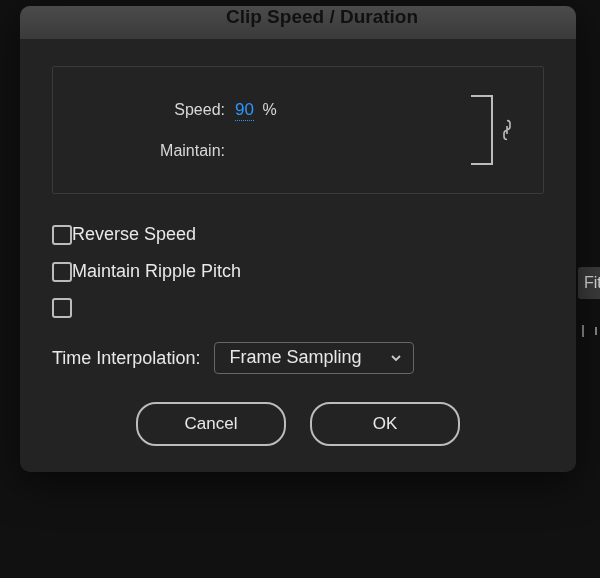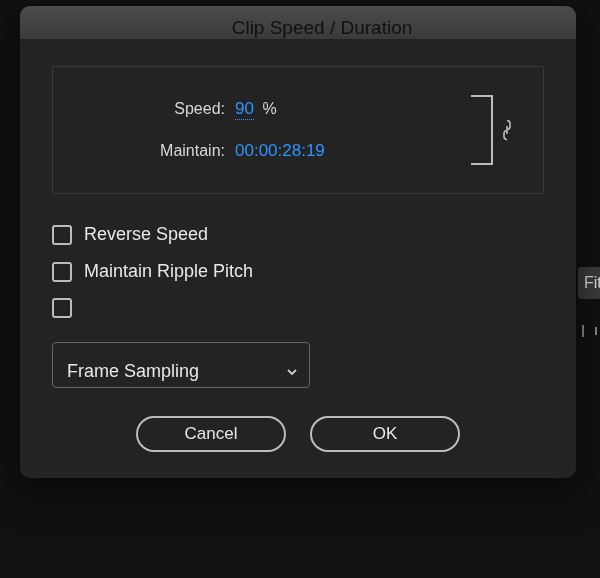--- a/index.html
+++ b/index.html
@@ -48,24 +48,24 @@
     width: 556px;
     background: #232323;
     border-radius: 10px;
     box-shadow: 0 10px 40px rgba(0,0,0,0.6);
     overflow: hidden;
   }
   .titlebar {
     height: 34px;
     background: linear-gradient(#4b4b4b, #3a3a3a);
     display: flex;
-    align-items: flex-end;
+    align-items: flex-start;
     justify-content: center;
     color: #111;
-    font-weight: 400;
+    font-weight: 700;
     font-size: 19px;
     border-bottom: 1px solid #222;
     padding-left: 48px;
   }
   .body {
     padding: 26px 32px 26px 32px;
   }
 
   .speed-box {
     border: 1px solid #3a3a3a;
@@ -96,53 +96,53 @@
   .bracket {
     width: 22px; height: 70px;
     border-top: 2px solid #bcbcbc;
     border-right: 2px solid #bcbcbc;
     border-bottom: 2px solid #bcbcbc;
   }
   .link-icon svg { display:block; }
 
   .check-row {
     display: flex; align-items: center;
-    gap: 12px;
+    gap: 0;
     margin-bottom: 16px;
     font-size: 18px;
   }
   .checkbox {
     width: 20px; height: 20px;
     border: 2px solid #bcbcbc;
     border-radius: 3px;
     background: transparent;
   }
 
   .interp-row {
     display: flex; align-items: center;
     gap: 14px;
     margin-top: 24px;
     font-size: 18px;
   }
   .select {
     display: flex; align-items: center; justify-content: space-between;
     border: 1px solid #666;
     border-radius: 4px;
-    padding: 18px 10px 5px 14px;
-    width: 258px;
+    padding: 4px 10px 5px 14px;
+    width: 200px;
     cursor: pointer;
   }
   .chev svg { display:block; }
 
   .buttons {
     display: flex; justify-content: center; gap: 24px;
     margin-top: 28px;
   }
   .btn {
-    width: 150px; height: 36px;
+    width: 150px; height: 44px;
     border: 2px solid #bcbcbc;
     border-radius: 20px;
     display: flex; align-items: center; justify-content: center;
     font-size: 17px;
     cursor: pointer;
     background: transparent;
     color: #e8e8e8;
   }
 </style>
 </head>
@@ -167,23 +167,20 @@
   <div class="body">
 
     <div class="speed-box">
       <div class="speed-fields">
         <div class="lbl">Speed:</div>
         <div>
           <span class="hot speed-val">90</span>
           <span class="pct">%</span>
         </div>
         <div class="lbl">Maintain:</div>
-        <div>
-          <span class="hot">00:00:28:19</span>
-        </div>
       </div>
       <div class="bracket-wrap">
         <div class="bracket"></div>
         <span class="link-icon">
           <svg width="12" height="24" viewBox="0 0 12 24">
             <path d="M6 2.5 A3 3 0 0 1 9 5.5 V8.5 A3 3 0 0 1 6 11.5 M6 12.5 A3 3 0 0 0 3 15.5 V18.5 A3 3 0 0 0 6 21.5 M6 8 V16" fill="none" stroke="#bcbcbc" stroke-width="1.6"></path>
           </svg>
         </span>
       </div>
     </div>
@@ -194,20 +191,21 @@
     </div>
     <div class="check-row">
       <div class="checkbox"></div>
       <span>Maintain Ripple Pitch</span>
     </div>
     <div class="check-row">
       <div class="checkbox"></div>
     </div>
 
     <div class="interp-row">
+      <span>Time Interpolation:</span>
       <div class="select">
         <span>Frame Sampling</span>
         <span class="chev">
           <svg width="14" height="14" viewBox="0 0 14 14">
               <path d="M3 5 L7 9 L11 5" fill="none" stroke="#ccc" stroke-width="1.8"></path>
             </svg>
         </span>
       </div>
     </div>
 

